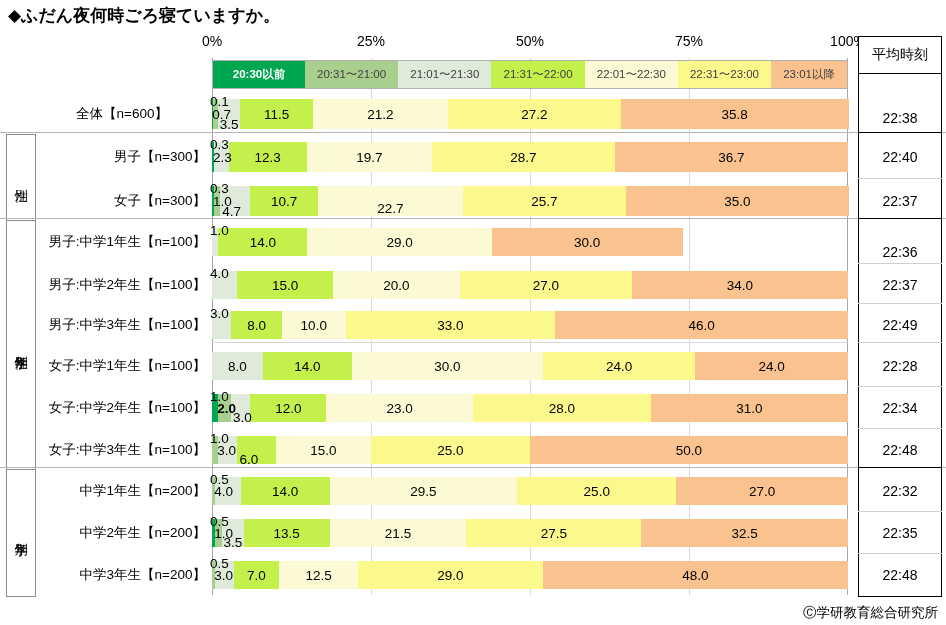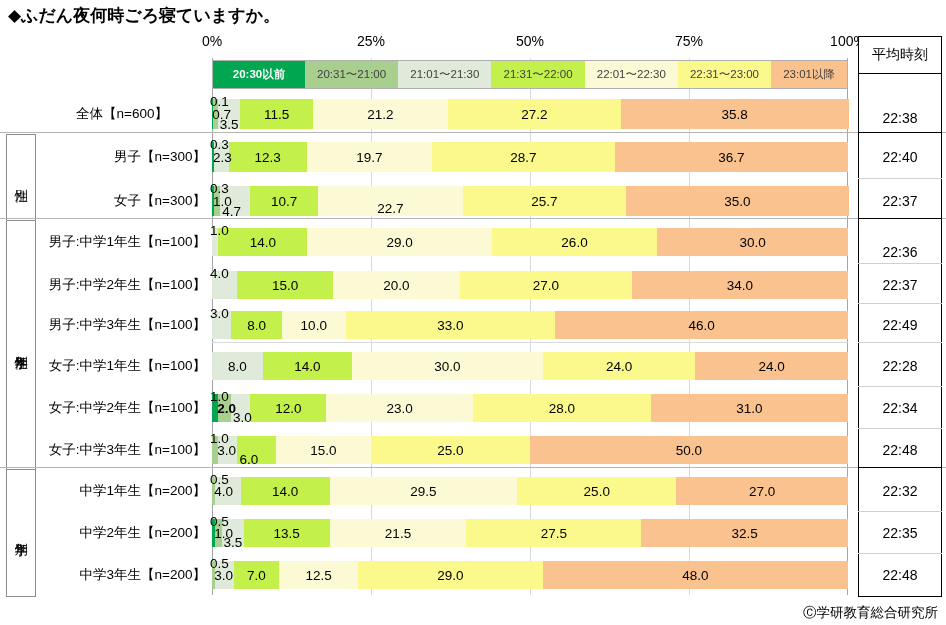--- a/index.html
+++ b/index.html
@@ -318,23 +318,20 @@
       </div>
       <div class="bar" style="top: 228px; height: 28px;">
         <div class="seg tiny" style="width: 6.36px; flex: 0 0 6.36px; background: rgb(223, 234, 218);">
           <span class="v cal-up">1.0</span>
         </div>
         <div class="seg" style="width: 89.04px; flex: 0 0 89.04px; background: rgb(195, 240, 75);">
           <span class="v">14.0</span>
         </div>
         <div class="seg" style="width: 184.44px; flex: 0 0 184.44px; background: rgb(252, 250, 213);">
           <span class="v">29.0</span>
-        </div>
-        <div class="seg" style="width: 165.36px; flex: 0 0 165.36px; background: rgb(251, 248, 140);">
-          <span class="v">26.0</span>
         </div>
         <div class="seg" style="width: 190.8px; flex: 0 0 190.8px; background: rgb(250, 194, 142);">
           <span class="v">30.0</span>
         </div>
       </div>
       <div class="bar" style="top: 271px; height: 28px;">
         <div class="seg tiny" style="width: 25.44px; flex: 0 0 25.44px; background: rgb(223, 234, 218);">
           <span class="v cal-up">4.0</span>
         </div>
         <div class="seg" style="width: 95.4px; flex: 0 0 95.4px; background: rgb(195, 240, 75);">

